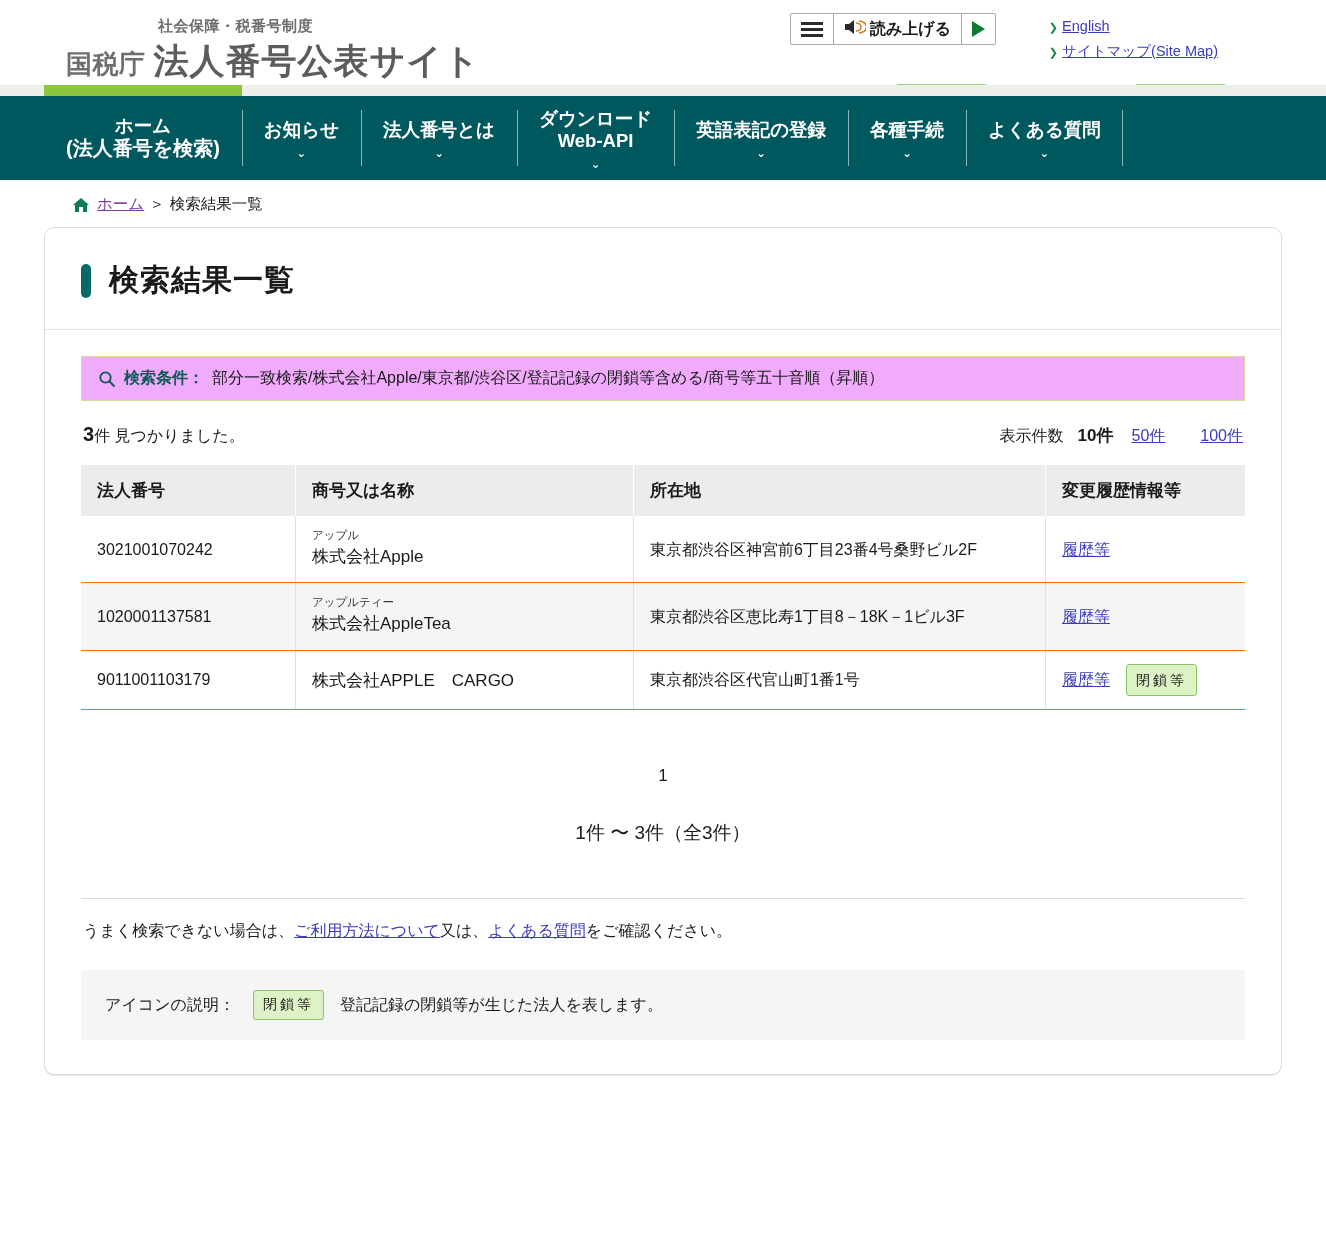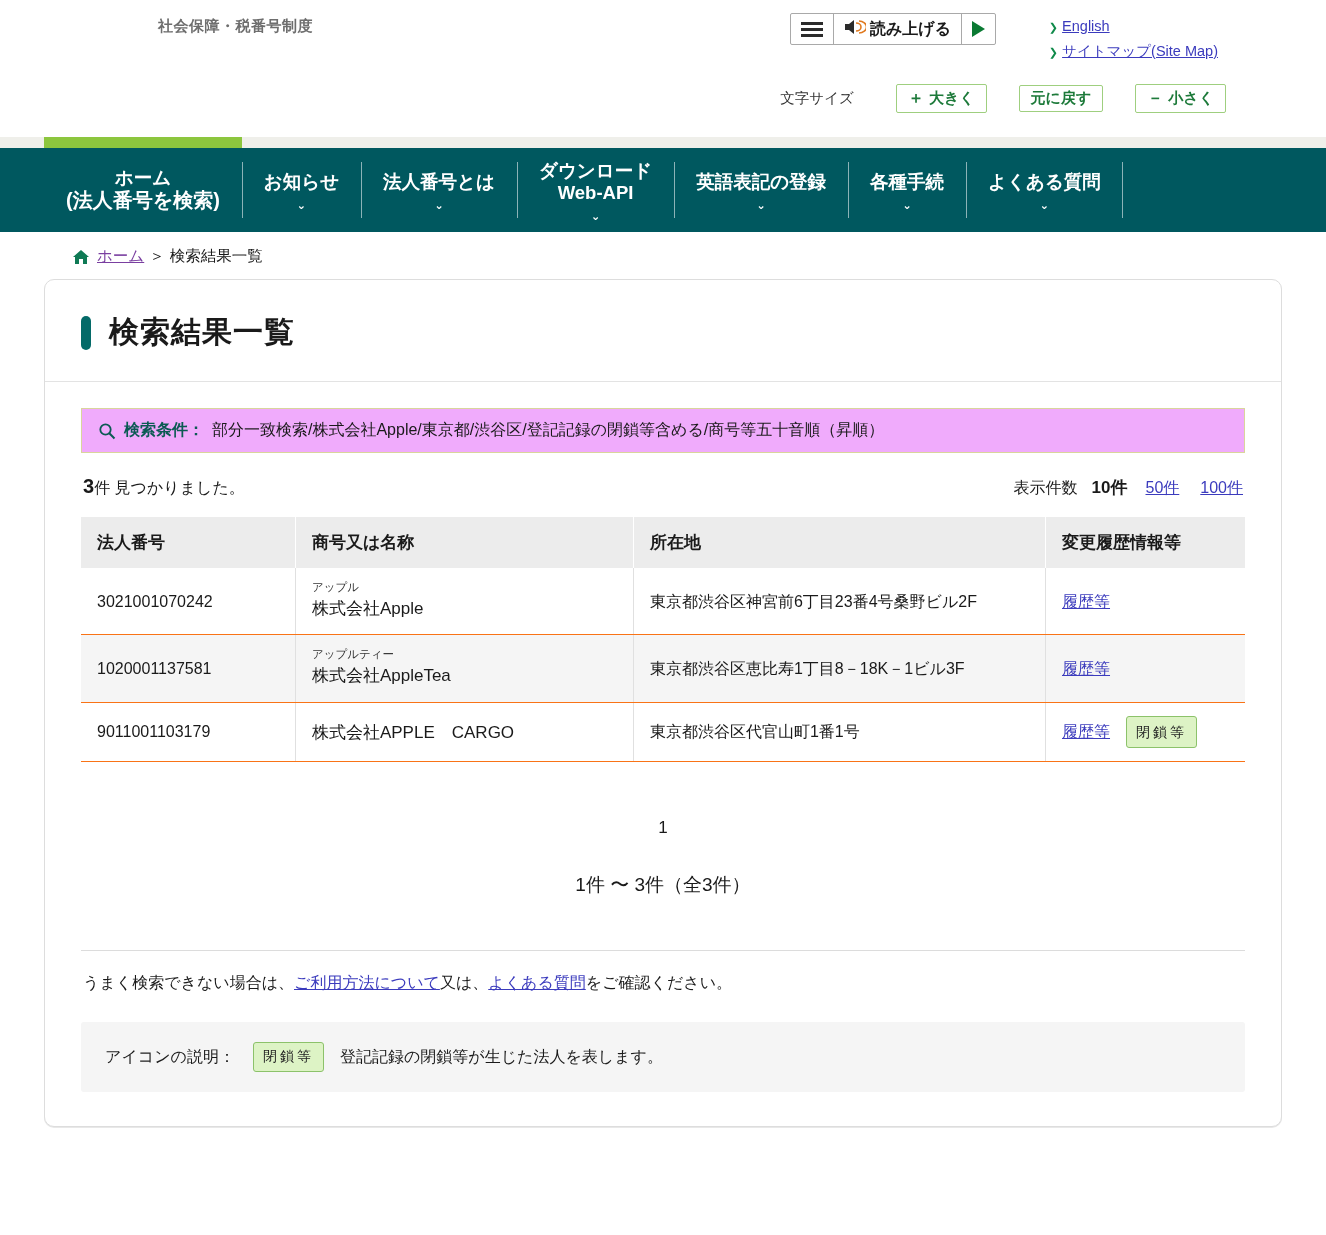--- a/index.html
+++ b/index.html
@@ -7,21 +7,21 @@
     margin: 0; padding: 0;
     background: #ffffff;
     font-family: "Liberation Sans", "DejaVu Sans", sans-serif;
     color: #1a1a1a;
   }
   body { width: 1326px; height: 1235px; overflow: hidden; }
 
   
   .header {
     position: relative;
-    height: 148px;
+    height: 96px;
     background: #ffffff;
   }
   .logo-wrap {
     position: absolute;
     left: 66px; top: 16px;
   }
   .logo-sub {
     font-size: 15px;
     font-weight: bold;
     color: #6e6e6e;
@@ -230,21 +230,21 @@
     justify-content: space-between;
     margin: 22px 2px 18px 2px;
     font-size: 16px;
   }
   .found strong { font-size: 20px; font-weight: bold; }
   .disp { display: flex; align-items: baseline; }
   .disp-label { color: #1a1a1a; margin-right: 14px; }
   .disp-current { font-weight: bold; font-size: 17px; margin-right: 18px; }
   .disp a {
     color: #3b3bbd; text-decoration: underline;
-    margin-right: 21px;
+    margin-right: 35px;
   }
   .disp a:last-child { margin-right: 0; }
 
   
   table.results {
     width: 100%;
     border-collapse: collapse;
     font-size: 16px;
   }
   table.results th {
@@ -325,20 +325,24 @@
   .icon-note .note-label { margin-right: 18px; }
   .icon-note .closed-badge { margin-left: 0; margin-right: 16px; }
 </style>
 </head>
 <body>
 
 <div class="header">
 
   <div class="logo-wrap">
     <div class="logo-sub">社会保障・税番号制度</div>
+    <div class="logo-main">
+      <span class="logo-agency">国税庁</span>
+      <span class="logo-title">法人番号公表サイト</span>
+    </div>
   </div>
 
   <div class="speech-box">
     <div class="speech-seg">
       <span class="hamburger">
         <span></span>
           <span></span>
           <span></span>
       </span>
     </div>

